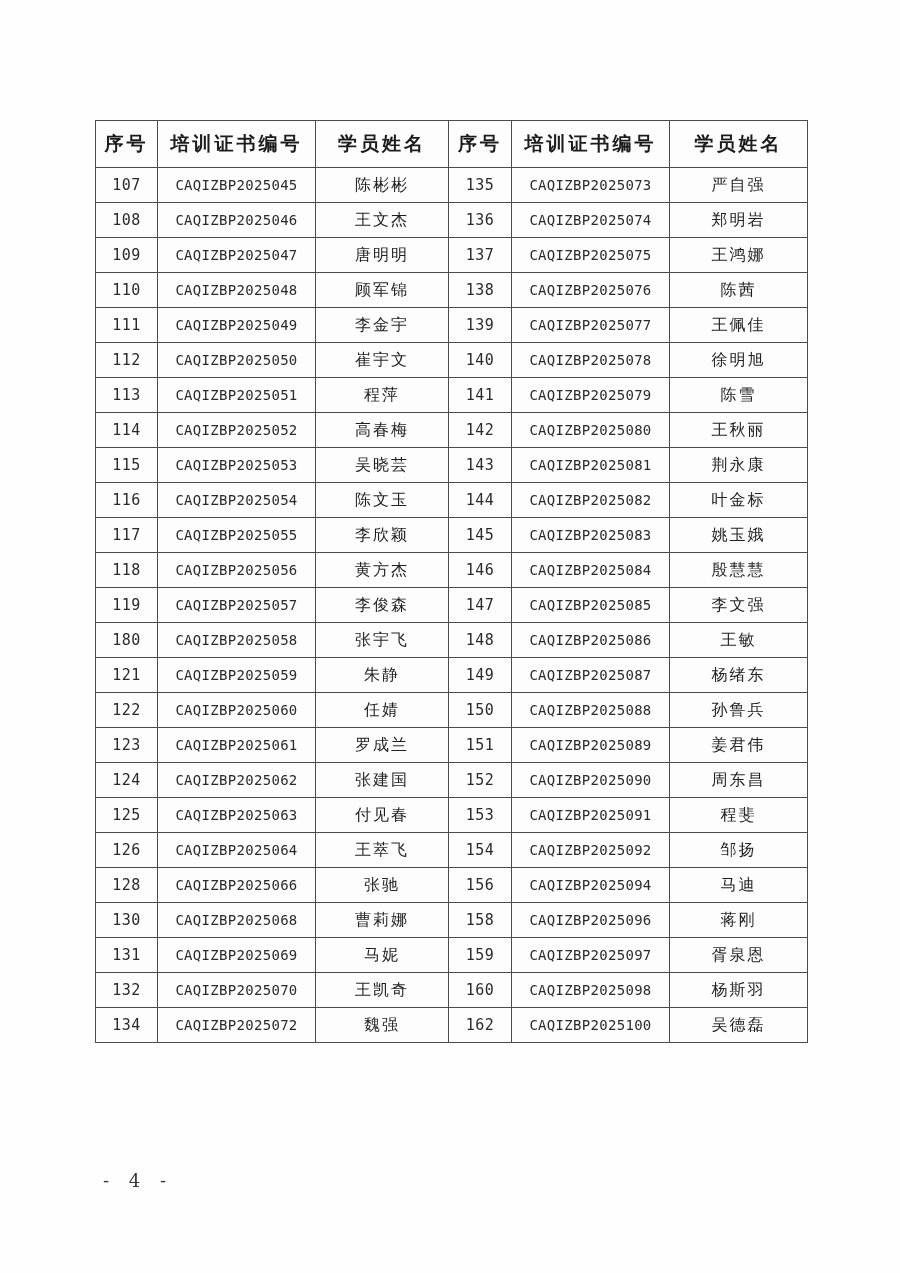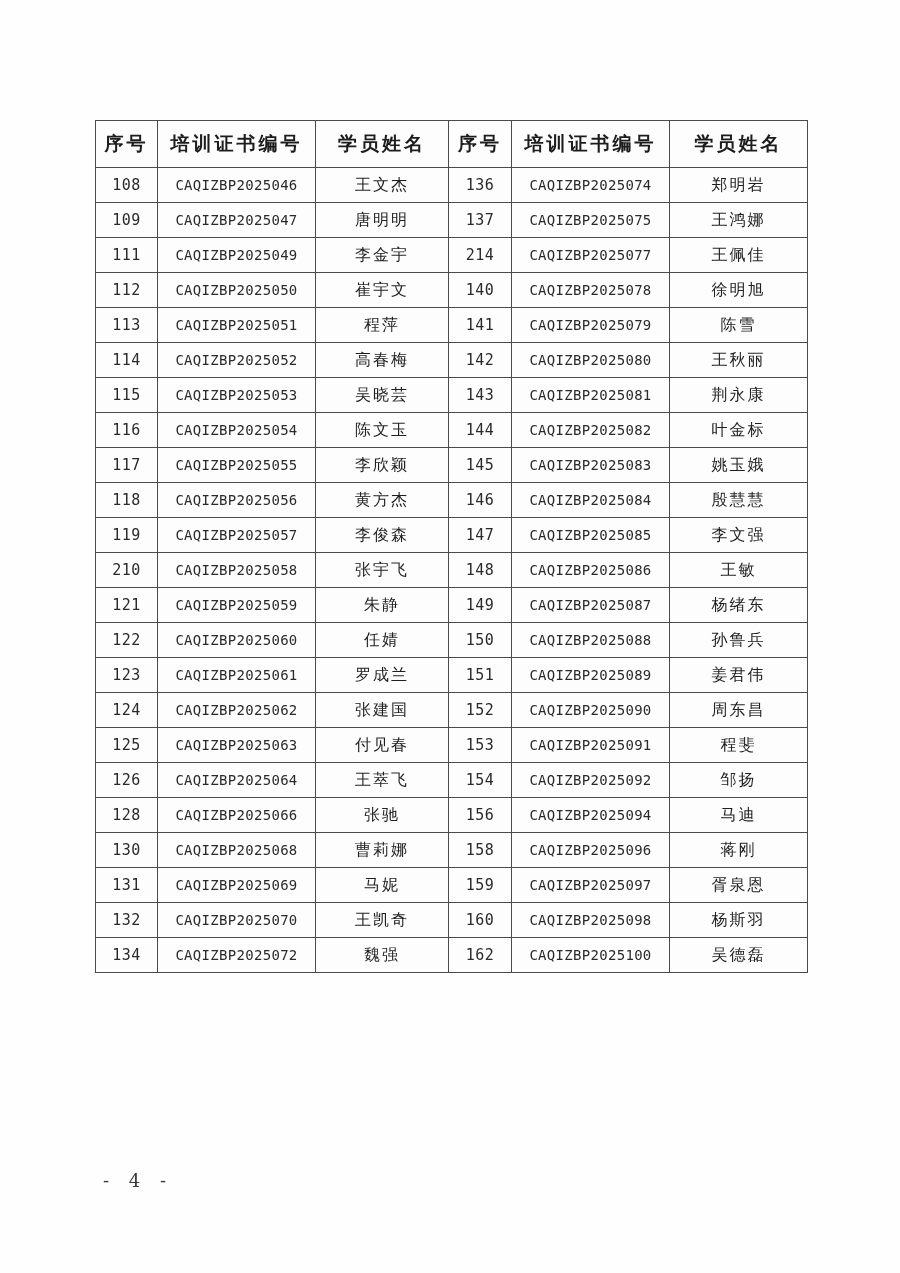--- a/index.html
+++ b/index.html
@@ -100,45 +100,61 @@
       <tr>
         <th>序号</th>
         <th>培训证书编号</th>
         <th>学员姓名</th>
         <th>序号</th>
         <th>培训证书编号</th>
         <th>学员姓名</th>
       </tr>
     </thead>
     <tbody>
+    <tr>
+      <td class="c-serial">107</td>
+      <td class="c-cert">CAQIZBP2025045</td>
+      <td class="c-name">陈彬彬</td>
+      <td class="c-serial">135</td>
+      <td class="c-cert">CAQIZBP2025073</td>
+      <td class="c-name">严自强</td>
+    </tr>
 
     <tr>
       <td class="c-serial">108</td>
       <td class="c-cert">CAQIZBP2025046</td>
       <td class="c-name">王文杰</td>
       <td class="c-serial">136</td>
       <td class="c-cert">CAQIZBP2025074</td>
       <td class="c-name">郑明岩</td>
     </tr>
 
     <tr>
       <td class="c-serial">109</td>
       <td class="c-cert">CAQIZBP2025047</td>
       <td class="c-name">唐明明</td>
       <td class="c-serial">137</td>
       <td class="c-cert">CAQIZBP2025075</td>
       <td class="c-name">王鸿娜</td>
     </tr>
 
+    <tr>
+      <td class="c-serial">110</td>
+      <td class="c-cert">CAQIZBP2025048</td>
+      <td class="c-name">顾军锦</td>
+      <td class="c-serial">138</td>
+      <td class="c-cert">CAQIZBP2025076</td>
+      <td class="c-name">陈茜</td>
+    </tr>
 
     <tr>
       <td class="c-serial">111</td>
       <td class="c-cert">CAQIZBP2025049</td>
       <td class="c-name">李金宇</td>
-      <td class="c-serial">214</td>
+      <td class="c-serial">139</td>
       <td class="c-cert">CAQIZBP2025077</td>
       <td class="c-name">王佩佳</td>
     </tr>
 
     <tr>
       <td class="c-serial">112</td>
       <td class="c-cert">CAQIZBP2025050</td>
       <td class="c-name">崔宇文</td>
       <td class="c-serial">140</td>
       <td class="c-cert">CAQIZBP2025078</td>
@@ -202,21 +218,21 @@
     <tr>
       <td class="c-serial">119</td>
       <td class="c-cert">CAQIZBP2025057</td>
       <td class="c-name">李俊森</td>
       <td class="c-serial">147</td>
       <td class="c-cert">CAQIZBP2025085</td>
       <td class="c-name">李文强</td>
     </tr>
 
     <tr>
-      <td class="c-serial">210</td>
+      <td class="c-serial">180</td>
       <td class="c-cert">CAQIZBP2025058</td>
       <td class="c-name">张宇飞</td>
       <td class="c-serial">148</td>
       <td class="c-cert">CAQIZBP2025086</td>
       <td class="c-name">王敏</td>
     </tr>
 
     <tr>
       <td class="c-serial">121</td>
       <td class="c-cert">CAQIZBP2025059</td>

